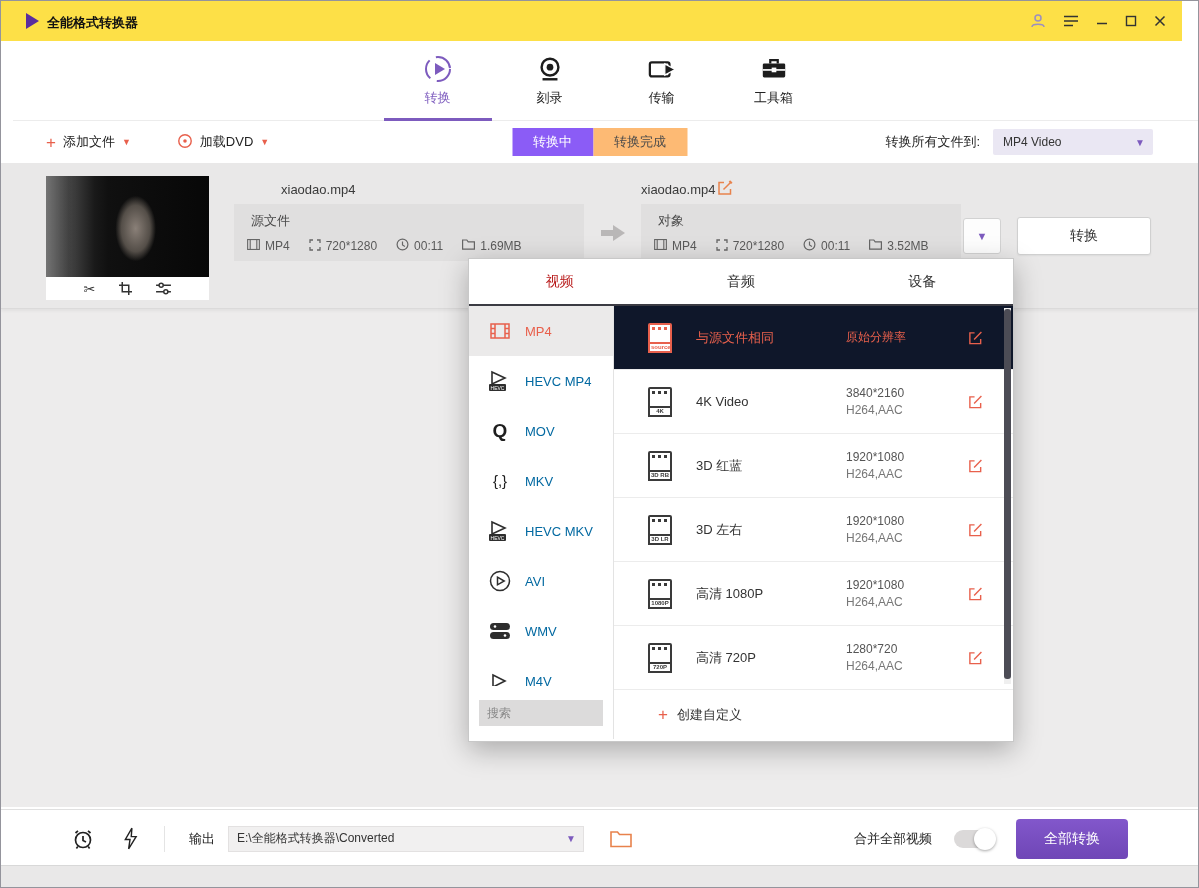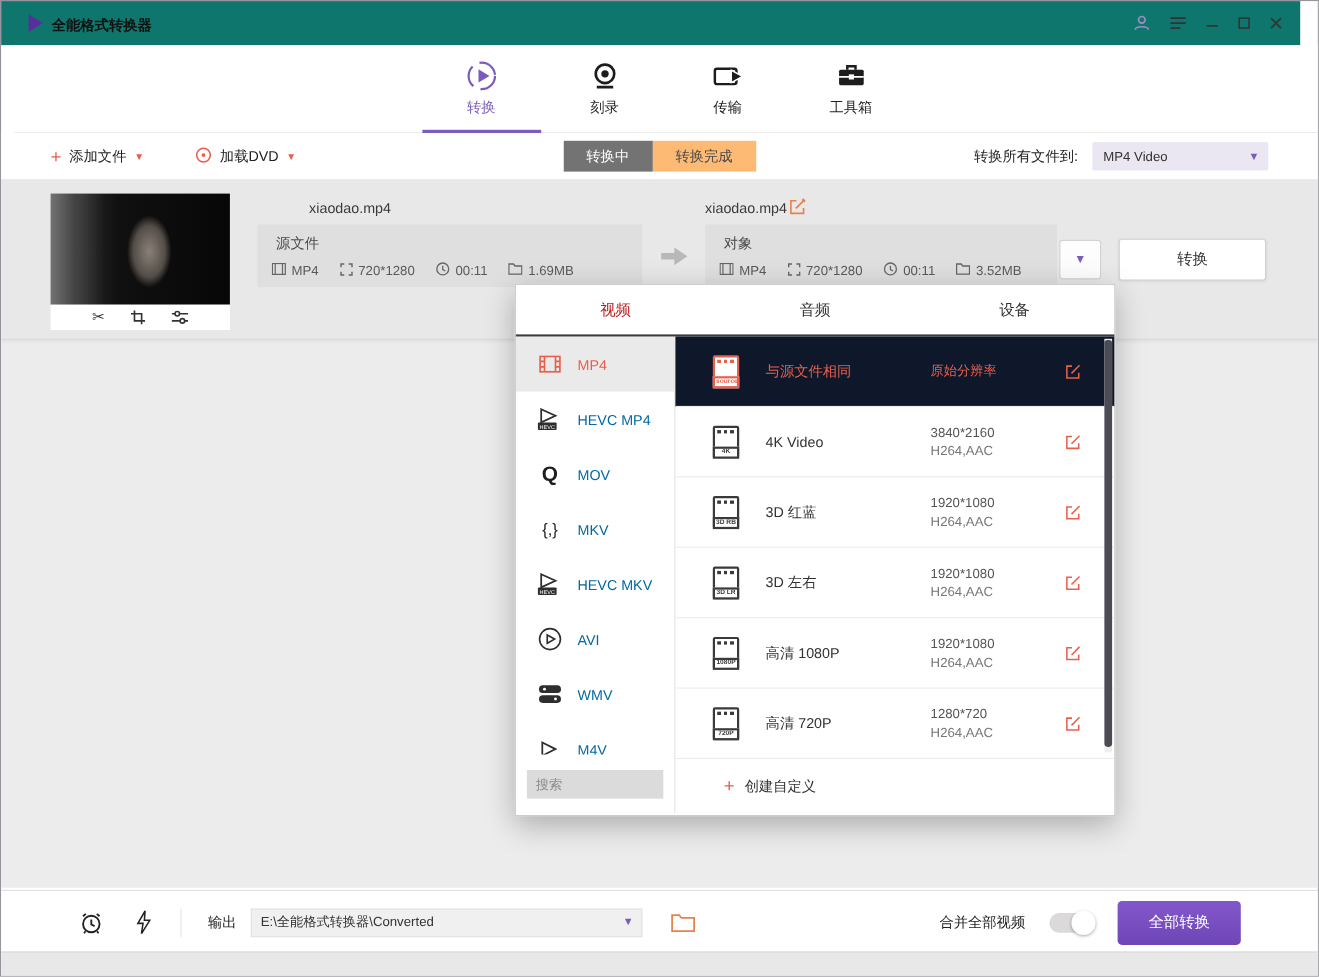--- a/index.html
+++ b/index.html
@@ -1,20 +1,20 @@
 <!DOCTYPE html>
 <html><head>
 <meta charset="utf-8">
 <style>
   * { box-sizing: border-box; margin: 0; padding: 0; }
   body { font-family: "Liberation Sans", "DejaVu Sans", sans-serif; background:#cfcfcf; }
   .win { position:relative; width:1199px; height:888px; background:#fff; border:1px solid #94949c; overflow:hidden; }
 
   
-  .titlebar { position:absolute; top:0; left:0; right:16px; height:40px; background:#0f766e; }
+  .titlebar { position:absolute; top:0; left:0; right:16px; height:40px; background:#fde047; }
   .logo { position:absolute; left:22px; top:11px; }
   .apptitle { position:absolute; left:46px; top:13px; font-size:13px; font-weight:700; color:#111; }
   .tb-icons { position:absolute; right:16px; top:0; height:40px; display:flex; align-items:center; gap:17px; }
   .tb-icons > span { display:flex; align-items:center; cursor:default; }
 
   
   .nav { position:absolute; top:40px; left:12px; right:0; height:80px; background:#fff; display:flex; justify-content:center; gap:40px; border-bottom:1px solid #ececec; }
   .nav-tab { width:72px; display:flex; flex-direction:column; align-items:center; padding-top:10px; position:relative; color:#1d1d1d; }
   .nav-tab .nicon { height:36px; display:flex; align-items:center; justify-content:center; }
   .nav-tab .nlabel { font-size:13px; margin-top:2px; color:#222; }
@@ -22,21 +22,21 @@
   .nav-tab.active .nlabel { color:#7d5bbe; }
   .nav-tab.active::after { content:""; position:absolute; left:-18px; right:-18px; bottom:-1px; height:3px; background:#7d5bbe; }
 
   
   .toolbar { position:absolute; top:120px; left:0; right:0; height:42px; background:#fff; display:flex; align-items:center; padding:0 45px; }
   .tool-group { display:inline-flex; align-items:center; gap:7px; margin-right:46px; font-size:13px; color:#222; }
   .plus { color:#e8604c; font-size:17px; font-weight:400; line-height:1; }
   .caret { color:#e8604c; font-size:9px; }
   .seg { position:absolute; left:50%; top:7px; transform:translateX(-50%); display:flex; }
   .seg-tab { height:28px; line-height:28px; padding:0 21px; font-size:13px; }
-  .seg-tab.dark { background:#737373; color:#fff; }
+  .seg-tab.dark { background:#8b5cf6; color:#fff; }
   .seg-tab.light { background:#fdba74; color:#4a4a4a; }
   .convert-to { position:absolute; right:45px; top:0; height:42px; display:flex; align-items:center; gap:13px; }
   .convert-to .cl { font-size:13px; color:#222; }
   .fmt-select { width:160px; height:26px; background:#eae7f3; display:flex; align-items:center; padding:0 10px; font-size:12px; color:#333; position:relative; border-radius:2px; }
   .fmt-select .caretp { position:absolute; right:8px; color:#7d5bbe; font-size:10px; }
 
   
   .content { position:absolute; top:162px; left:0; right:0; bottom:80px; background:#edecec; }
   .file-card { position:absolute; top:0; left:0; right:0; height:146px; background:#e9e8e8; border-bottom:1px solid #dbdada; box-shadow:0 2px 3px rgba(0,0,0,.05); }
   .thumb { position:absolute; left:45px; top:13px; width:163px; }

